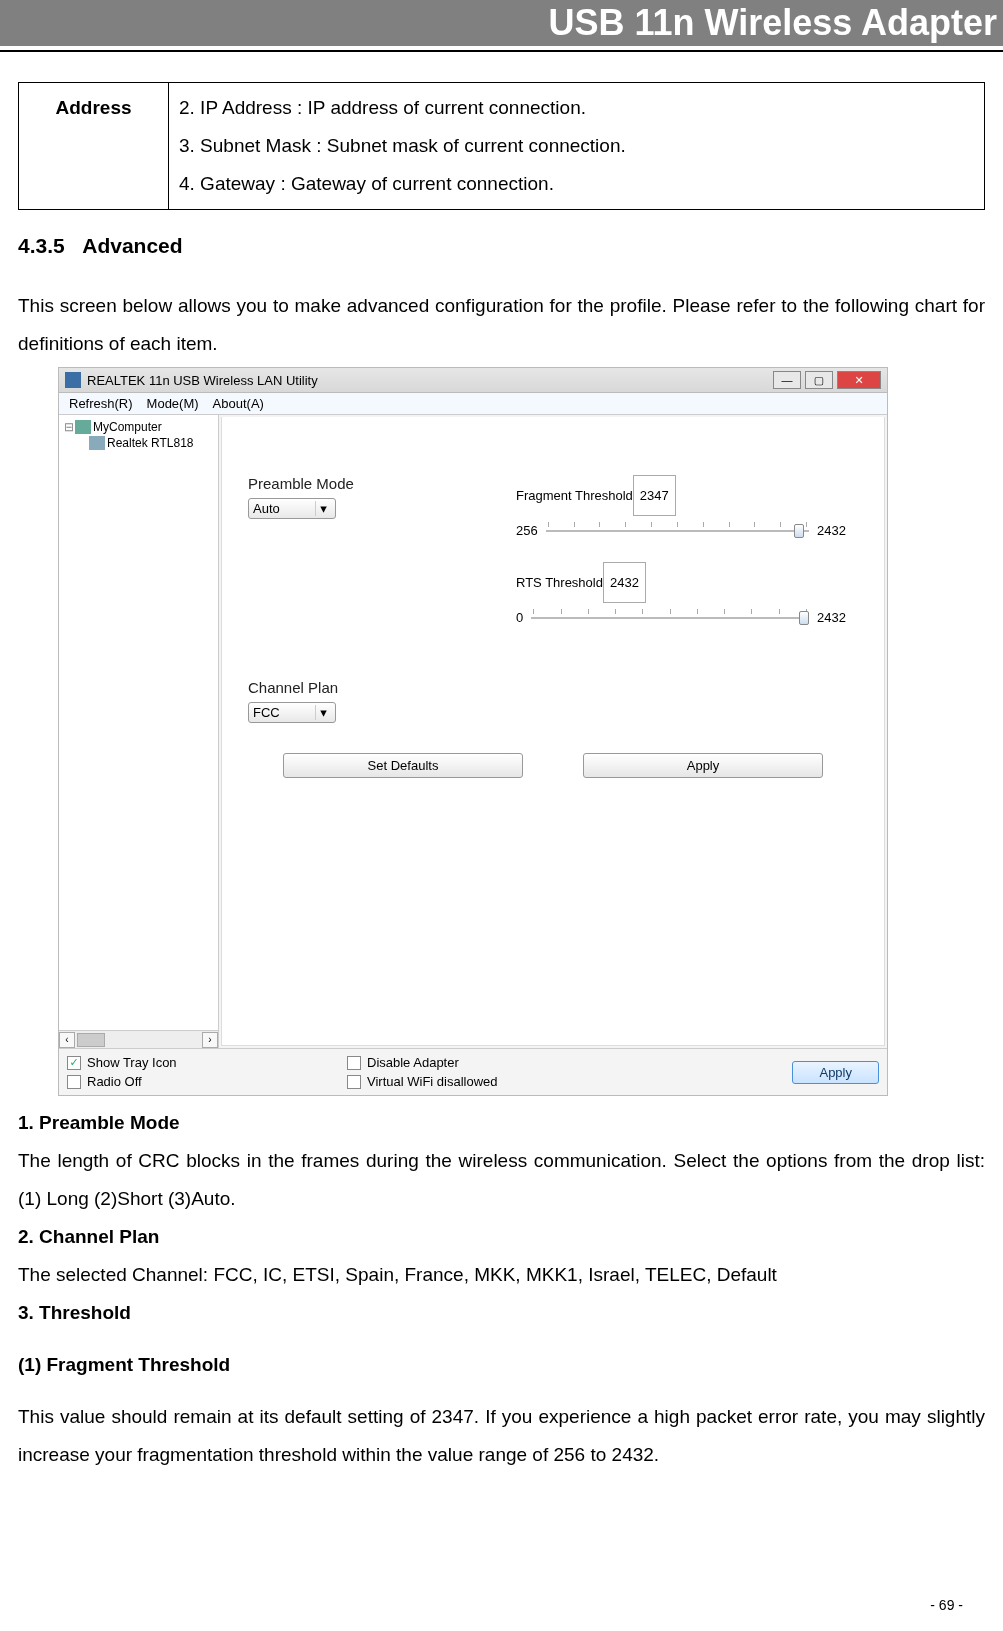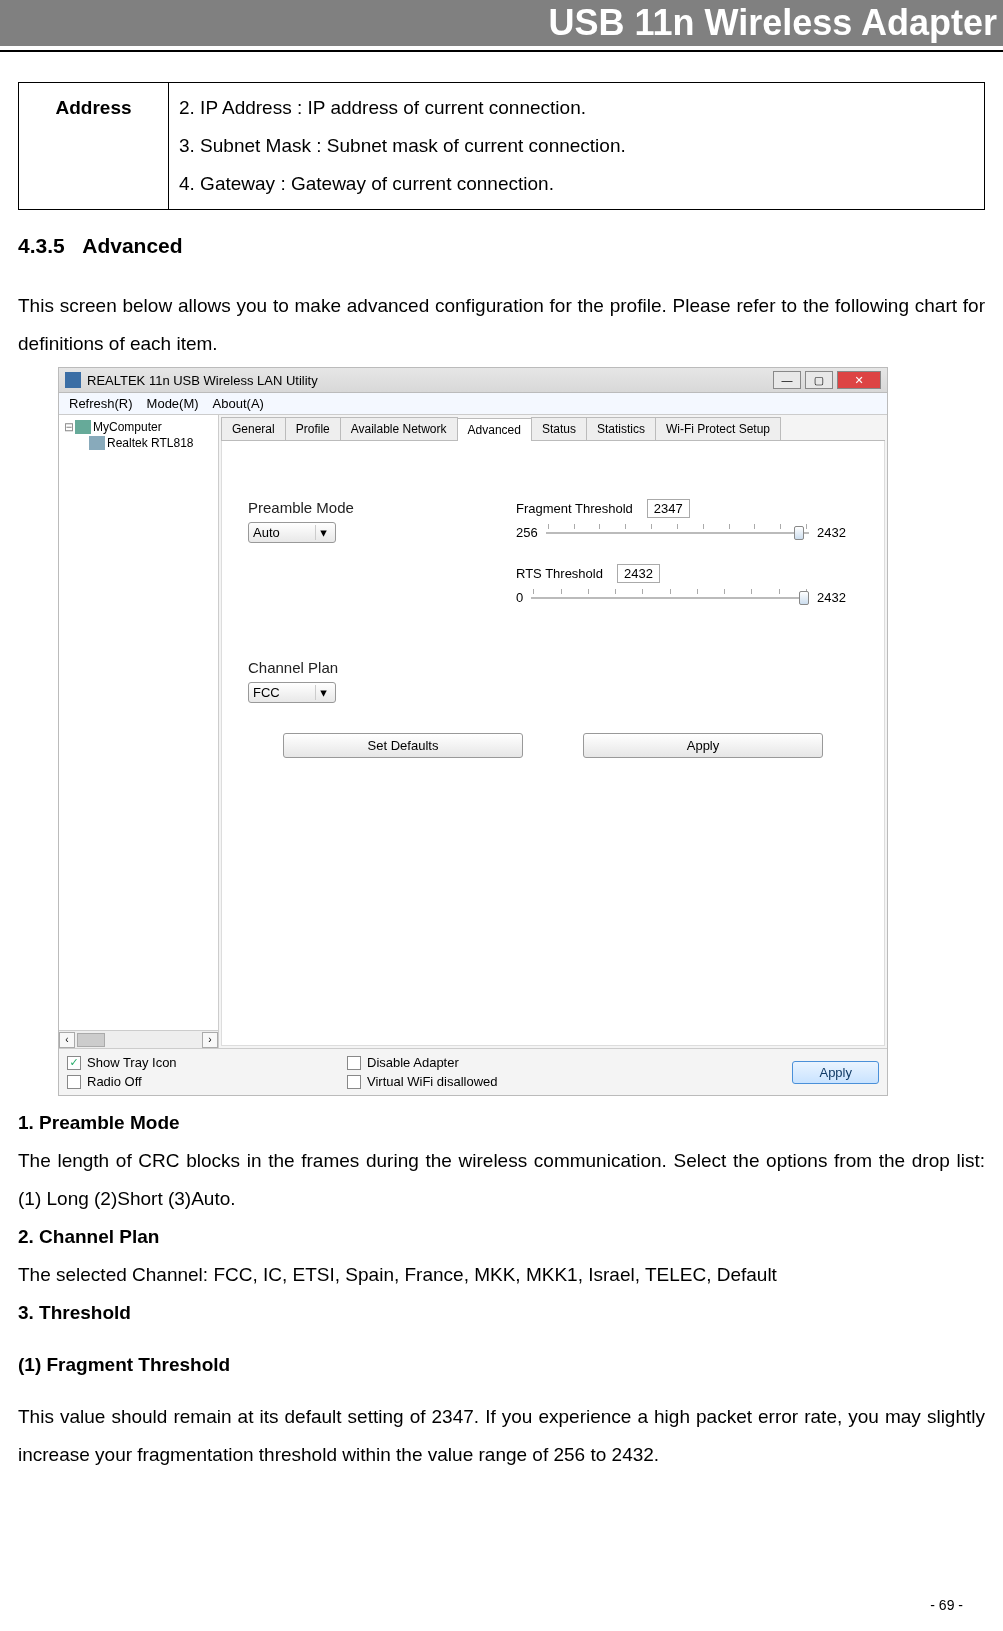--- a/index.html
+++ b/index.html
@@ -102,21 +102,21 @@
     .labelcol { font-size:15px; color:#222; }
     .combo {
       display:flex; align-items:center;
       border:1px solid #999; background:linear-gradient(#fff,#e8e8e8);
       padding: 2px 4px; font-size:13px; border-radius:3px; width:88px;
       justify-content:space-between; margin-top:6px;
     }
     .combo .drop { width:16px; text-align:center; border-left:1px solid #ccc;}
     .thresh-col { margin-left: 38px; width: 330px;}
     .thresh-row { display:flex; align-items:center; font-size:13px; margin-bottom:4px;}
-    .val-box { border:1px solid #aaa; padding:1px 6px; margin-left:14px; background:#fff;}
+    .val-box { border:1px solid #aaa; padding:12px 6px; margin-left:0; background:#fff;}
     .slider-row { display:flex; align-items:flex-end; font-size:13px; gap:8px; margin-bottom:24px;}
     .slider { flex:1; height:18px; position:relative;}
     .slider .track { position:absolute; top:10px; left:0; right:0; height:2px; background:#bbb;}
     .slider .ticks { position:absolute; top:2px; left:0; right:0; display:flex; justify-content:space-between; padding: 0 2px;}
     .slider .ticks span { width:1px; height:5px; background:#aaa; display:block;}
     .slider .thumb { position:absolute; top:4px; width:10px; height:14px; background:linear-gradient(#fff,#cde); border:1px solid #888; border-radius:2px;}
     .btn-row { display:flex; gap:60px; justify-content:center; margin-top: 14px;}
     .btn {
       border:1px solid #999; border-radius:3px;
       background:linear-gradient(#fff,#e6e6e6);
@@ -187,29 +187,20 @@
         <span>Realtek RTL818</span>
       </div>
       <div class="tree-scroll">
         <div class="arrow">‹</div>
         <div class="thumb"></div>
         <div class="spacer"></div>
         <div class="arrow">›</div>
       </div>
     </div>
     <div class="main-pane">
-      <div class="tabs">
-        <div class="tab">General</div>
-        <div class="tab">Profile</div>
-        <div class="tab">Available Network</div>
-        <div class="tab active">Advanced</div>
-        <div class="tab">Status</div>
-        <div class="tab">Statistics</div>
-        <div class="tab">Wi-Fi Protect Setup</div>
-      </div>
       <div class="tabcontent">
         <div class="row">
           <div style="width:230px">
             <div class="labelcol">Preamble Mode</div>
             <div class="combo">
               <span>Auto</span>
               <span class="drop">▾</span>
             </div>
           </div>
           <div class="thresh-col">

